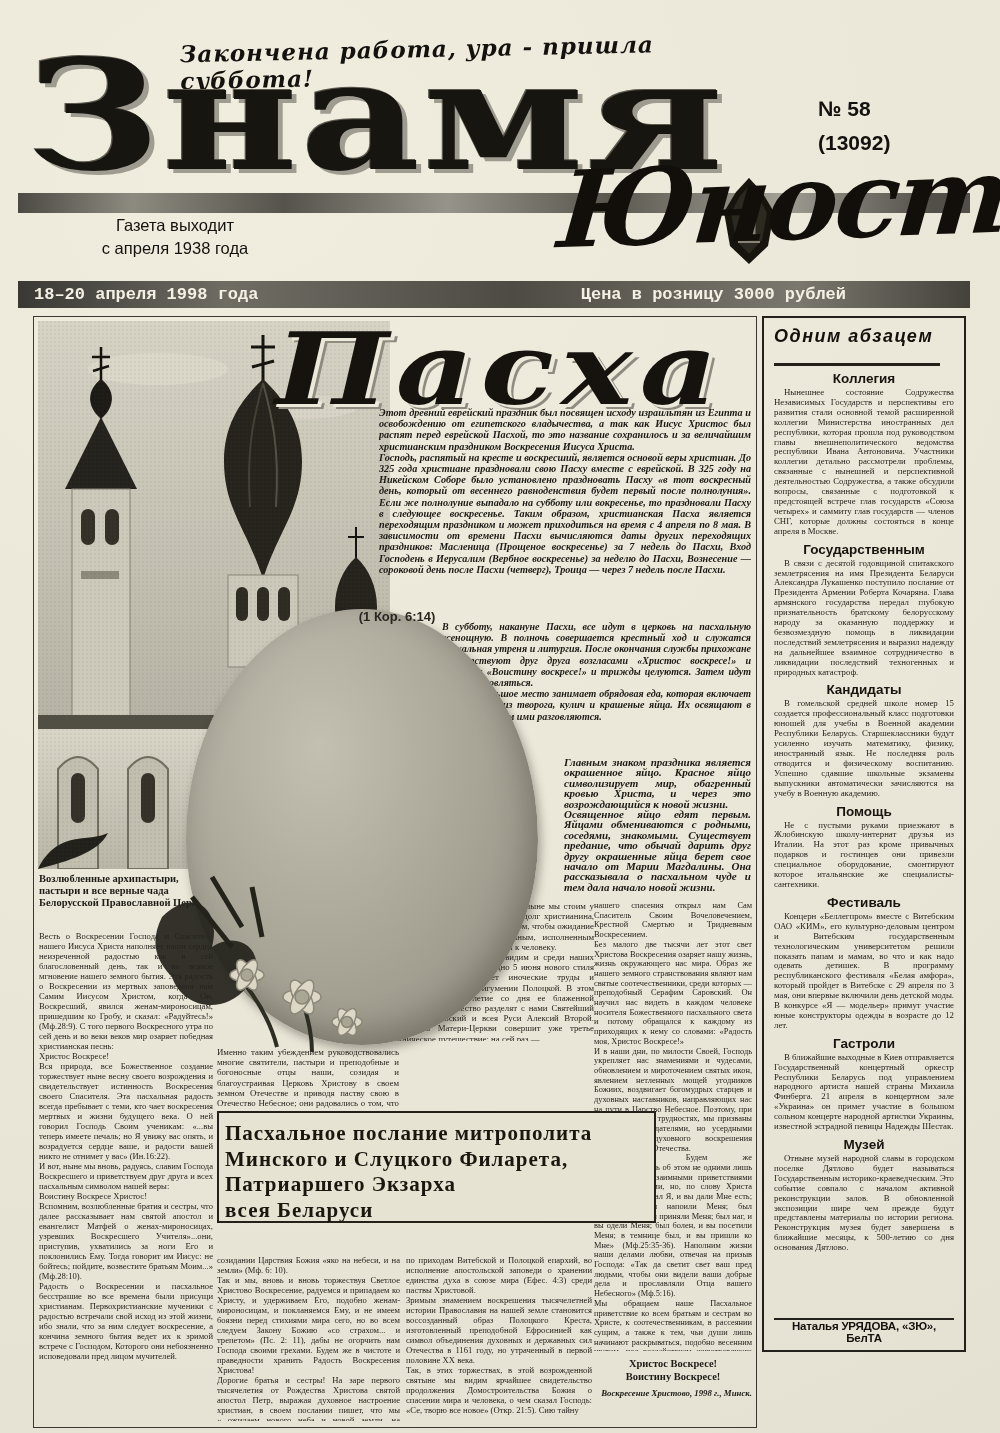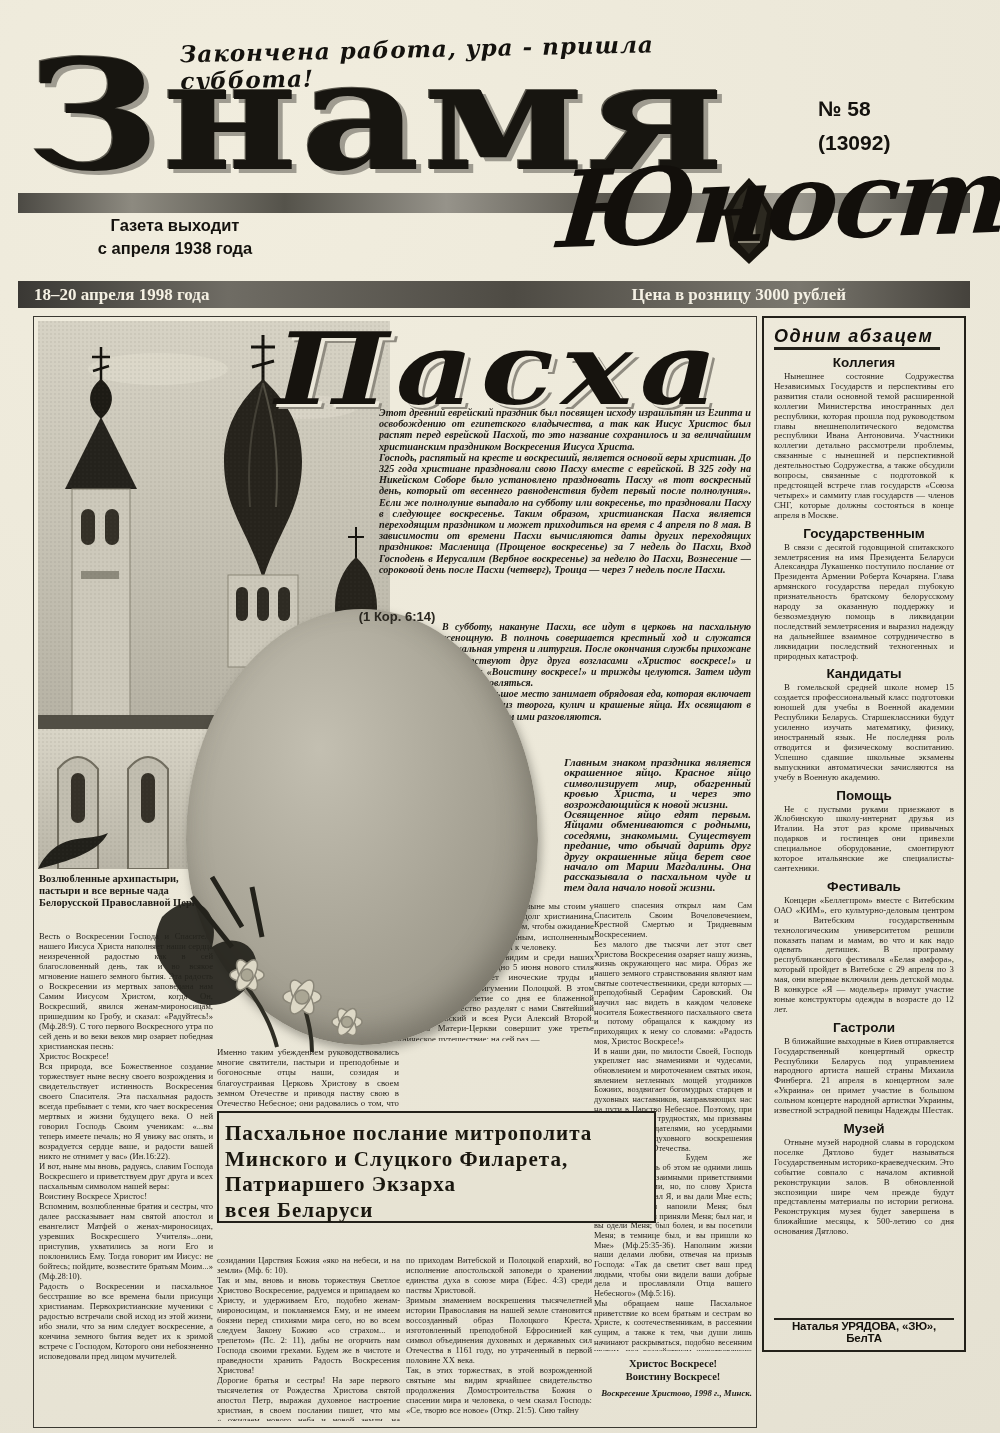--- a/index.html
+++ b/index.html
@@ -13,27 +13,27 @@
   .mast-bar{position:absolute;left:18px;top:193px;width:952px;height:20px;
           background:linear-gradient(90deg,#4c4a44,#8d8a80 12%,#55534b 28%,#96938a 45%,#5a574f 62%,#a19e94 80%,#514f48 96%);}
   .title1{position:absolute;left:26px;top:40px;font-family:"DejaVu Serif",serif;font-weight:bold;
           font-size:152px;line-height:1;letter-spacing:2px;color:#171510;
           transform:scaleX(1.22);transform-origin:left top;
           text-shadow:4px 4px 0 rgba(60,57,50,.45), -1px -1px 0 #5d5a50;z-index:2;}
   .medal{position:absolute;left:698px;top:176px;width:102px;height:92px;z-index:3;}
   .issue{position:absolute;left:818px;top:92px;width:130px;text-align:left;
          font-family:"Liberation Sans",sans-serif;font-weight:bold;font-size:21px;line-height:1.6;color:#14120e;}
   .founded{position:absolute;left:60px;top:214px;width:230px;text-align:center;white-space:pre-line;
-         font-family:"Liberation Sans",sans-serif;font-weight:bold;font-size:16.5px;line-height:1.4;color:#14120e;}
+         font-family:"Liberation Sans",sans-serif;font-weight:normal;font-size:16.5px;line-height:1.4;color:#14120e;}
   .title2{position:absolute;left:560px;top:150px;width:420px;text-align:center;line-height:1;
          font-family:"DejaVu Serif",serif;font-style:italic;font-weight:bold;font-size:106px;
          letter-spacing:-3px;color:#120f0b;transform:skewX(-7deg) rotate(-2deg);z-index:4;}
   .datebar{position:absolute;left:18px;top:281px;width:952px;height:27px;box-sizing:border-box;
          background:linear-gradient(90deg,#3a3834,#6f6c64 22%,#4e4b44 52%,#7a776e 82%,#45423c);
-         color:#f4f0e3;font-family:Liberation Serif, serif;font-weight:bold;font-size:17px;
+         color:#f4f0e3;font-family:Liberation Mono, monospace;font-weight:bold;font-size:17px;
          display:flex;align-items:center;justify-content:space-between;padding:0 16px;z-index:2;text-align:center;}
   .datebar .price{margin-right:108px;}
   
   .mainframe{position:absolute;left:33px;top:316px;width:722px;height:1110px;border:1px solid #3a3831;}
   .photo{position:absolute;left:4px;top:4px;width:352px;height:548px;z-index:1;}
   .headline{position:absolute;left:208px;top:0px;width:430px;text-align:center;z-index:4;
          font-family:"DejaVu Serif",serif;font-style:italic;font-weight:bold;font-size:100px;
          line-height:1.05;letter-spacing:6px;color:#16130e;transform:scaleX(1.2);transform-origin:left top;
          text-shadow:3px 3px 0 #ece8da,5px 5px 0 #8f8b80;}
   .intro{position:absolute;font-style:italic;font-weight:bold;text-align:justify;z-index:2;
@@ -70,21 +70,21 @@
   .egg-quote{padding-top:50px;text-align:center;white-space:pre-line;
        font-family:"Liberation Sans",sans-serif;font-weight:bold;font-size:28px;line-height:1.16;
        letter-spacing:.5px;color:#23201a;}
   .egg-cite{text-align:center;padding-left:70px;margin-top:0;font-family:"Liberation Sans",sans-serif;
        font-weight:bold;font-size:13px;color:#2a2720;}
   .flowers{position:absolute;left:-34px;bottom:-12px;width:230px;height:200px;}
   
   .sidebar{position:absolute;left:762px;top:316px;width:204px;height:1036px;box-sizing:border-box;
        border:2px solid #23211a;padding:6px 10px 30px;overflow:hidden;}
   .sb-header{font-family:"Liberation Sans",sans-serif;font-weight:bold;font-style:italic;
-       font-size:18px;letter-spacing:1.5px;color:#14110c;padding:2px 0 0;
+       font-size:18px;letter-spacing:1.5px;color:#14110c;padding:2px 0 16px;
        border-bottom:3px solid #23211a;width:92%;margin-bottom:4px;}
   .sb-title{text-align:center;font-family:"Liberation Sans",sans-serif;font-weight:bold;
        font-size:13.5px;margin:5px 0 2px;color:#17140f;}
   .sb-text{font-size:8.8px;line-height:9.9px;text-align:justify;text-indent:10px;color:#201d17;}
   .sb-byline{position:absolute;left:10px;right:10px;bottom:6px;border-top:2px solid #23211a;
        text-align:center;font-family:"Liberation Sans",sans-serif;font-weight:bold;
        font-size:11.5px;letter-spacing:-.2px;color:#14110c;}
 </style>
 </head>
 <body>

